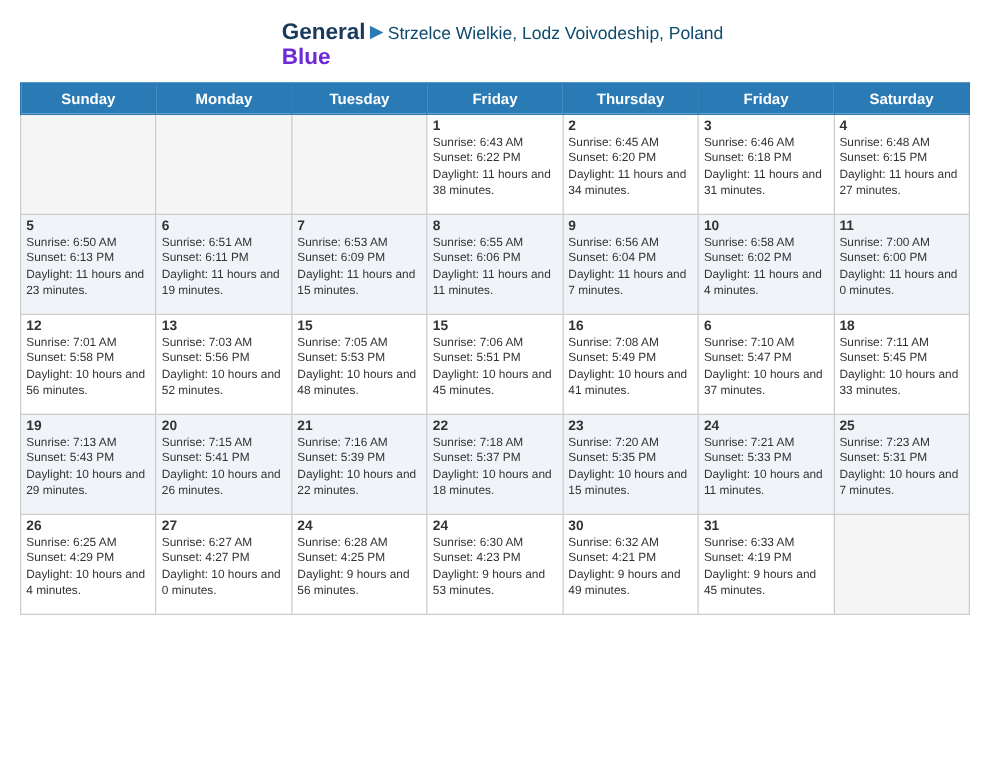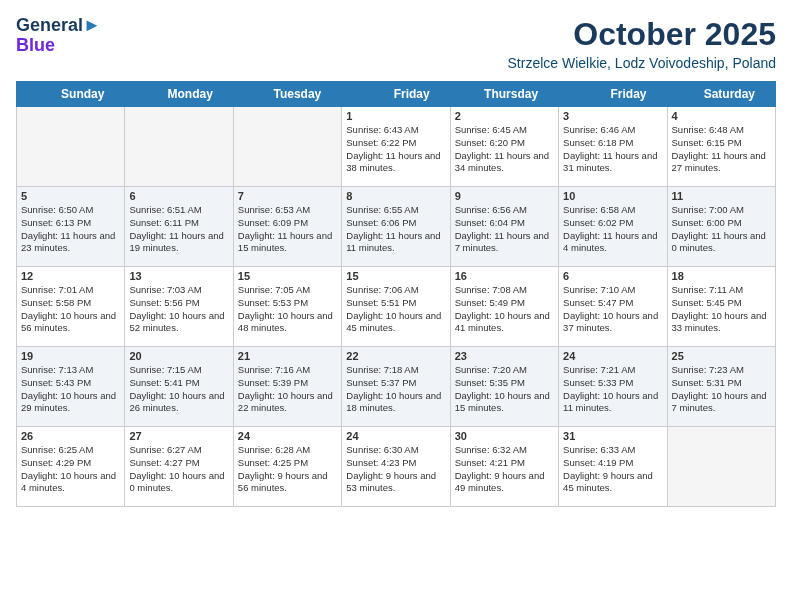--- a/index.html
+++ b/index.html
@@ -6,22 +6,23 @@
     body {
       font-family: Arial, sans-serif;
       background: #fff;
       width: 792px;
       min-height: 612px;
       padding: 16px;
     }
     .header {
       display: flex;
       align-items: flex-start;
-      justify-content: space-between;
+      justify-content: center;
       margin-bottom: 10px;
+      margin-left: 12px;
     }
     .logo {
       display: flex;
       align-items: center;
     }
     .logo-text {
       font-size: 18px;
       font-weight: bold;
       color: #1a3a5c;
       line-height: 1.1;
@@ -45,21 +46,21 @@
     table {
       width: 100%;
       border-collapse: collapse;
     }
     thead tr th {
       background: #2a7ab5;
       color: #fff;
       font-size: 12px;
       font-weight: bold;
       padding: 5px 20px;
-      text-align: right;
+      text-align: center;
       border: 1px solid #2a7ab5;
     }
     tbody tr td {
       border: 1px solid #ccc;
       vertical-align: top;
       padding: 3px 4px;
       font-size: 10px;
       color: #333;
       width: calc(100% / 7);
       height: 80px;
@@ -90,21 +91,20 @@
 
 <div class="header">
   <div class="logo">
     <div>
       <div class="logo-text">
         General<span>►</span><br><span style="color:#6d28d9">Blue</span>
       </div>
     </div>
   </div>
   <div class="title-block">
-    <div class="month-title">October 2025</div>
     <div class="location">Strzelce Wielkie, Lodz Voivodeship, Poland</div>
   </div>
 </div>
 
 <table>
   <thead>
     <tr id="weekday-header">
         <th>Sunday</th>
         <th>Monday</th>
         <th>Tuesday</th>

